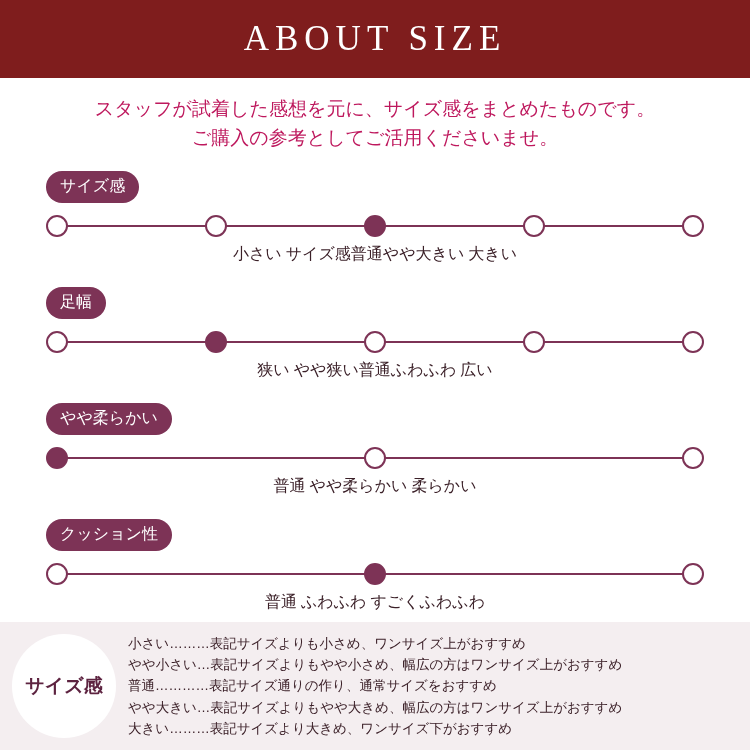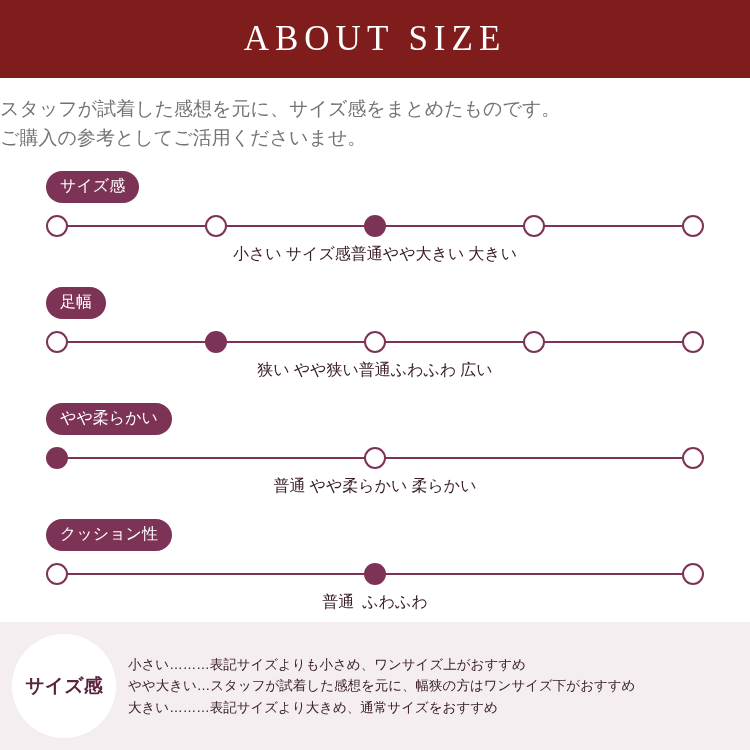--- a/index.html
+++ b/index.html
@@ -33,21 +33,22 @@
     color: #ffffff;
     font-size: 35px;
     letter-spacing: 6px;
     font-family: "Liberation Serif", serif;
     font-weight: normal;
   }
 
   
   .lead {
     margin-top: 16px;
-    color: #737373;
+    text-align: center;
+    color: #be185d;
     font-size: 19px;
     line-height: 1.55;
   }
   .lead div {
     white-space: nowrap;
   }
 
   
   .scales {
     margin-top: 18px;
@@ -239,29 +240,32 @@
         <div class="track-line" style="left:11px; right:11px;"></div>
         <div class="dots">
           <div class="dot"></div>
           <div class="dot filled"></div>
           <div class="dot"></div>
         </div>
       </div>
       <div class="ticks">
         <div class="tick">普通</div>
         <div class="tick">ふわふわ</div>
+        <div class="tick">すごくふわふわ</div>
       </div>
     </div>
 
   </div>
 
   <div class="footer">
     <div class="footer-badge">
       <div class="footer-badge-circle">サイズ感</div>
     </div>
     <div class="footer-list">
       <div class="footer-row">小さい………表記サイズよりも小さめ、ワンサイズ上がおすすめ</div>
-      <div class="footer-row">やや大きい…スタッフが試着した感想を元に、幅狭の方はワンサイズ下がおすすめ</div>
-      <div class="footer-row">大きい………表記サイズより大きめ、通常サイズをおすすめ</div>
+      <div class="footer-row">やや小さい…表記サイズよりもやや小さめ、幅広の方はワンサイズ上がおすすめ</div>
+      <div class="footer-row">普通…………表記サイズ通りの作り、通常サイズをおすすめ</div>
+      <div class="footer-row">やや大きい…表記サイズよりもやや大きめ、幅広の方はワンサイズ上がおすすめ</div>
+      <div class="footer-row">大きい………表記サイズより大きめ、ワンサイズ下がおすすめ</div>
     </div>
   </div>
 
 </div>
 
 </body></html>

